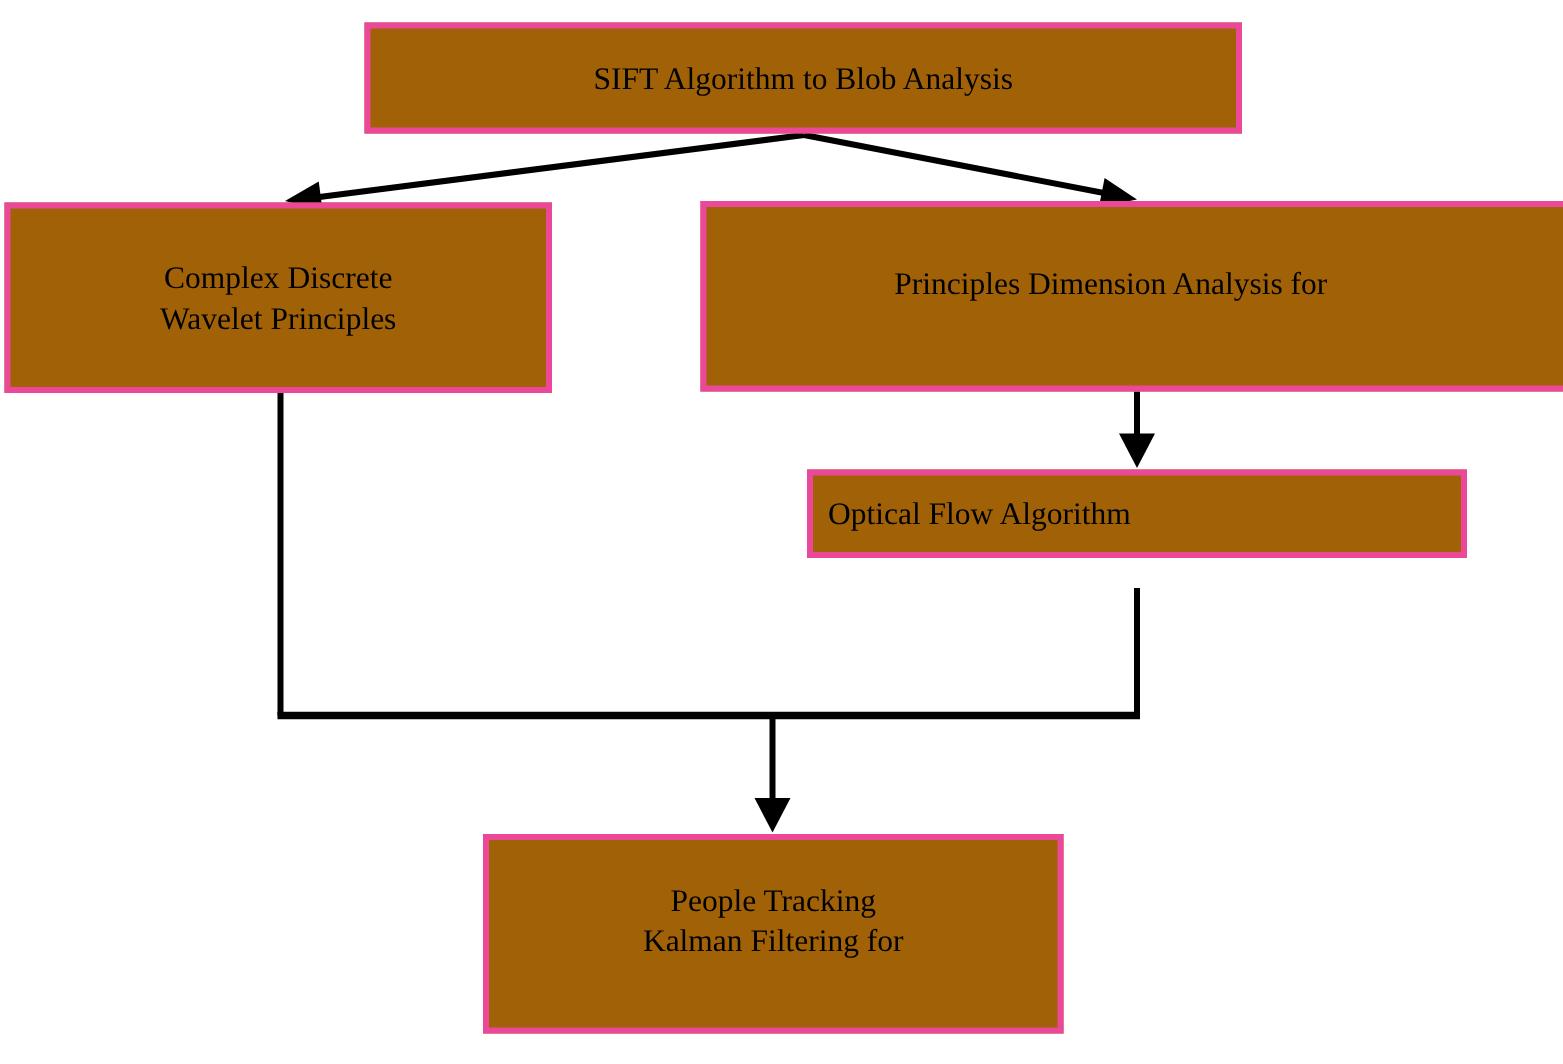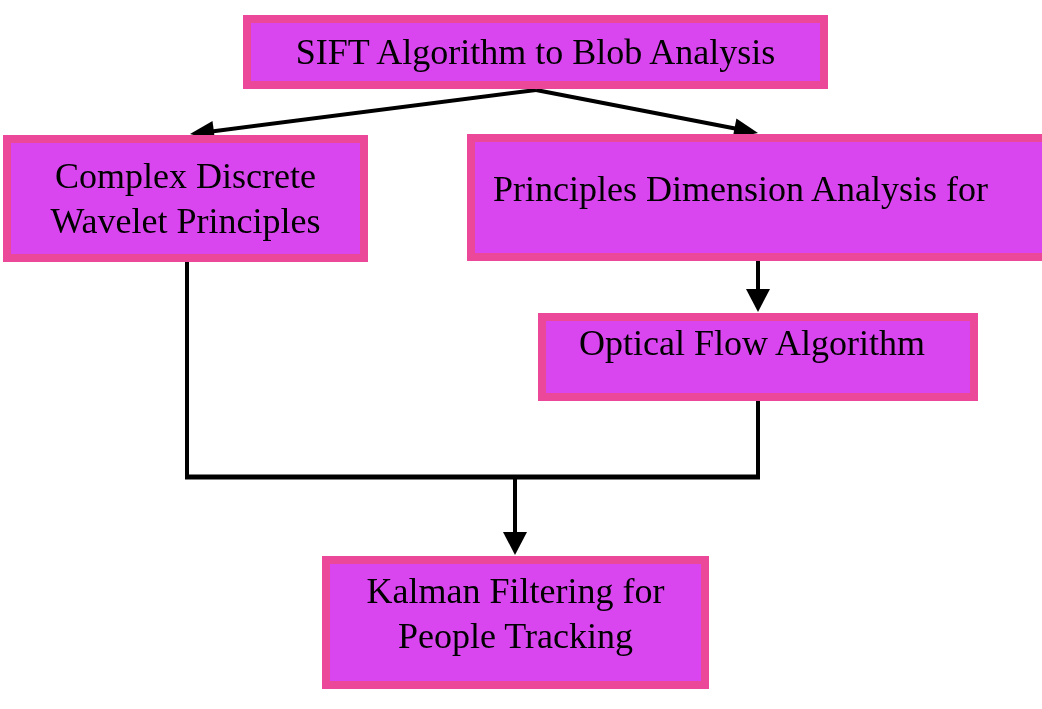--- a/index.html
+++ b/index.html
@@ -23,37 +23,37 @@
   }
   .connectors {
     position: absolute;
     left: 0;
     top: 0;
     pointer-events: none;
   }
   .box {
     position: absolute;
     box-sizing: border-box;
-    border: 8px solid #ec4899;
-    background: #d946ef;
+    border: 4px solid #ec4899;
+    background: #a16207;
     display: flex;
     flex-direction: column;
     align-items: center;
     justify-content: center;
     text-align: center;
-    font-size: 36px;
+    font-size: 21px;
     line-height: 1.25;
   }
   .box span { display: block; white-space: nowrap; }
 
   .box-sift    { left: 243px; top: 15px;  width: 585px; height: 74px; }
   .box-cdwt    { left: 3px;   top: 135px; width: 365px; height: 127px; }
   .box-pca     { left: 467px; top: 134px; width: 592px; height: 127px; padding-bottom: 16px; padding-right: 45px; }
-  .box-optical { left: 538px; top: 313px; width: 440px; height: 88px;
-                 align-items: flex-start; justify-content: flex-start; text-align: left; padding-left: 33px; }
+  .box-optical { left: 538px; top: 313px; width: 440px; height: 59px;
+                 align-items: flex-start; justify-content: center; text-align: left; padding-left: 10px; }
   .box-kalman  { left: 322px; top: 556px; width: 387px; height: 133px; padding-bottom: 18px; }
 
   .box-optical span { margin-top: 0; }
 </style>
 </head>
 <body>
 
 <div class="diagram">
 
   <svg class="connectors" width="1042" height="709" viewBox="0 0 1042 709" aria-hidden="true">
@@ -88,17 +88,17 @@
 
   <div class="box box-pca">
     <span>Principles Dimension Analysis for</span>
   </div>
 
   <div class="box box-optical">
     <span>Optical Flow Algorithm</span>
   </div>
 
   <div class="box box-kalman">
+    <span>People Tracking</span>
     <span>Kalman Filtering for</span>
-    <span>People Tracking</span>
   </div>
 
 </div>
 
 </body></html>

